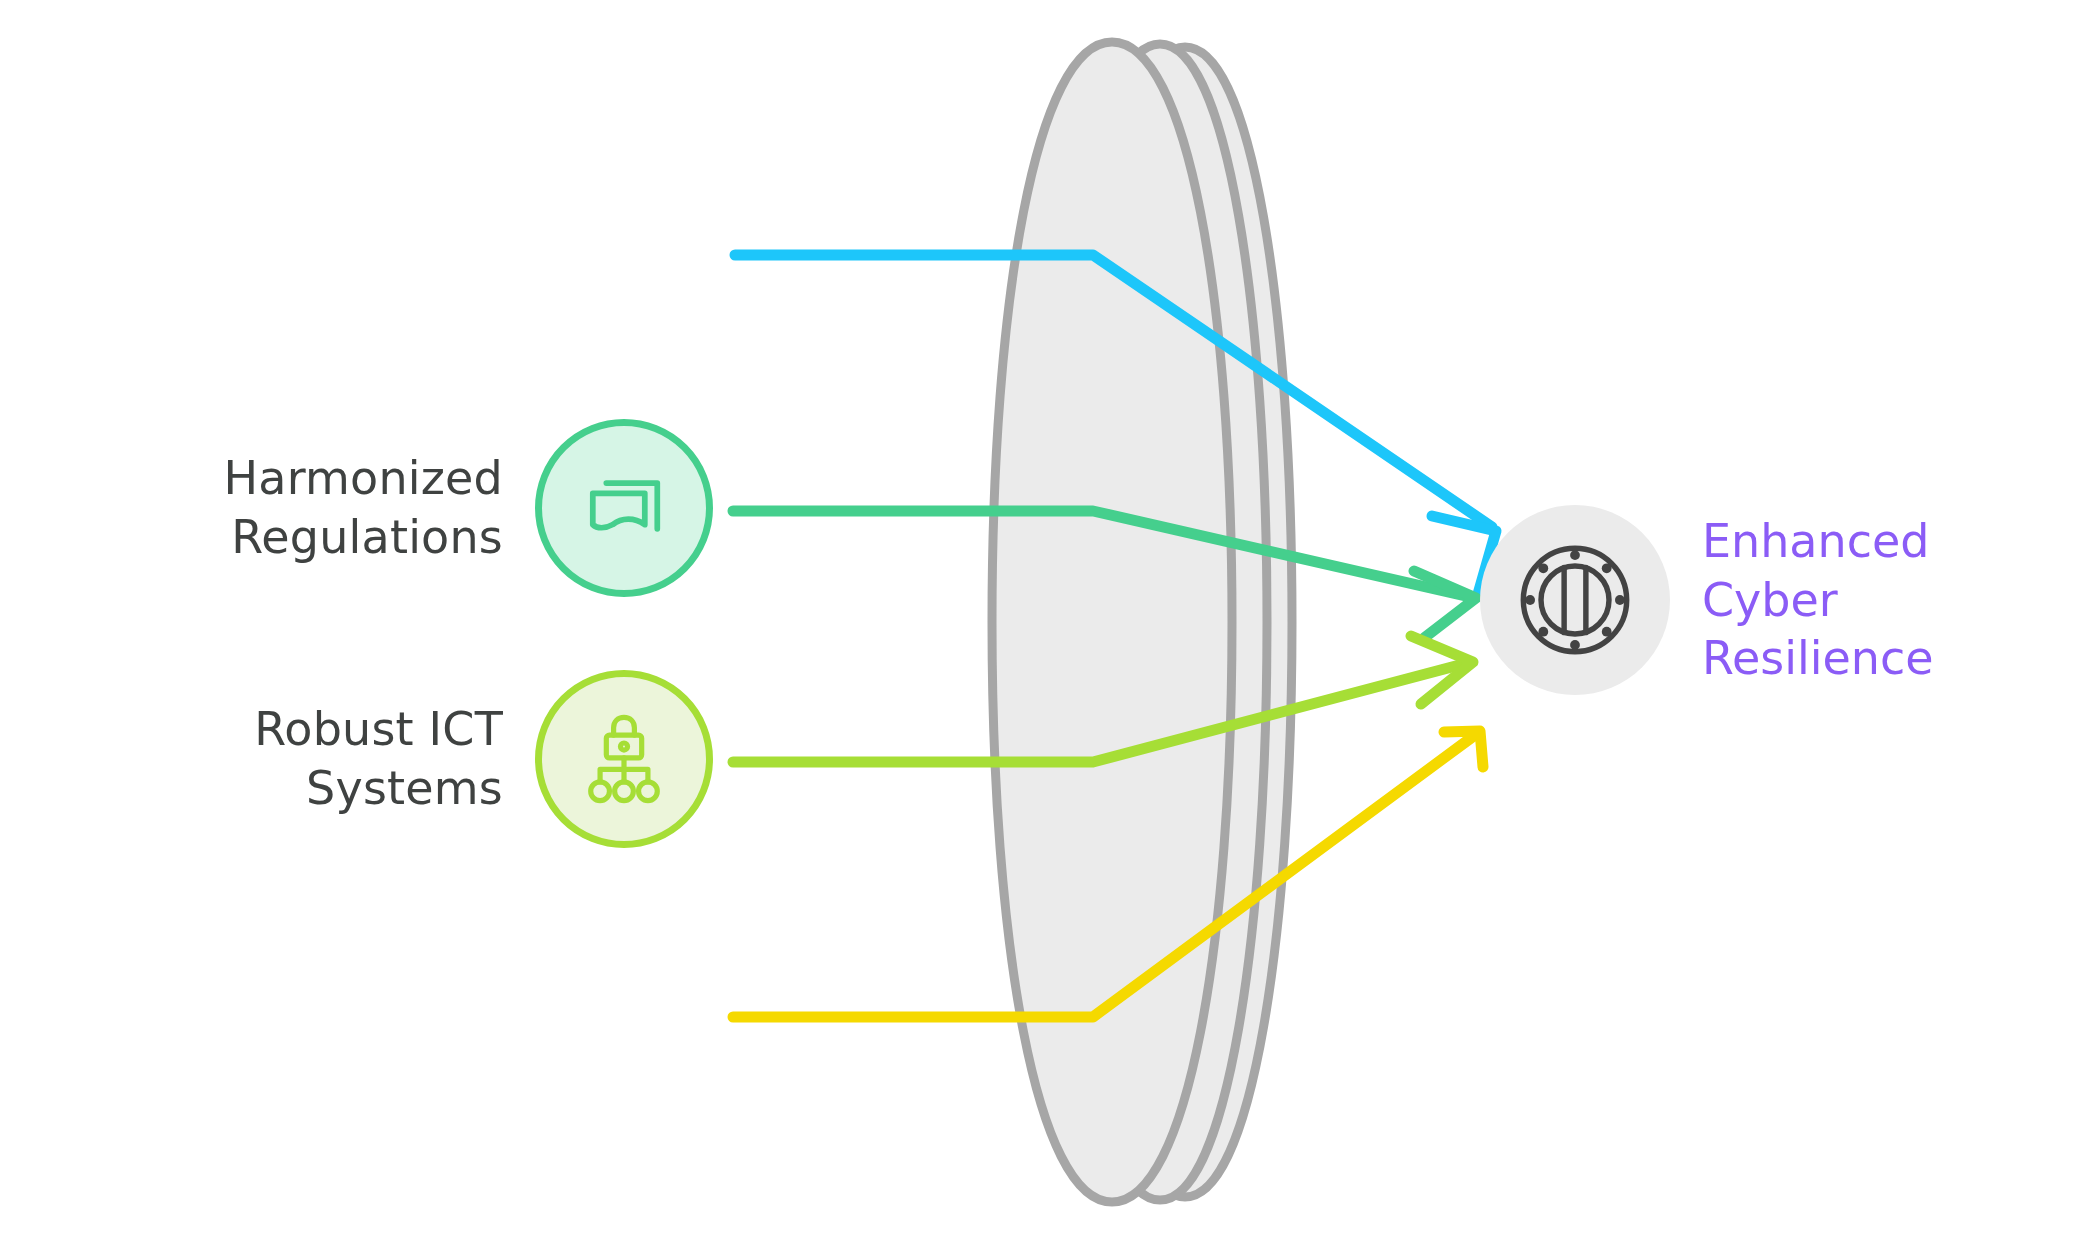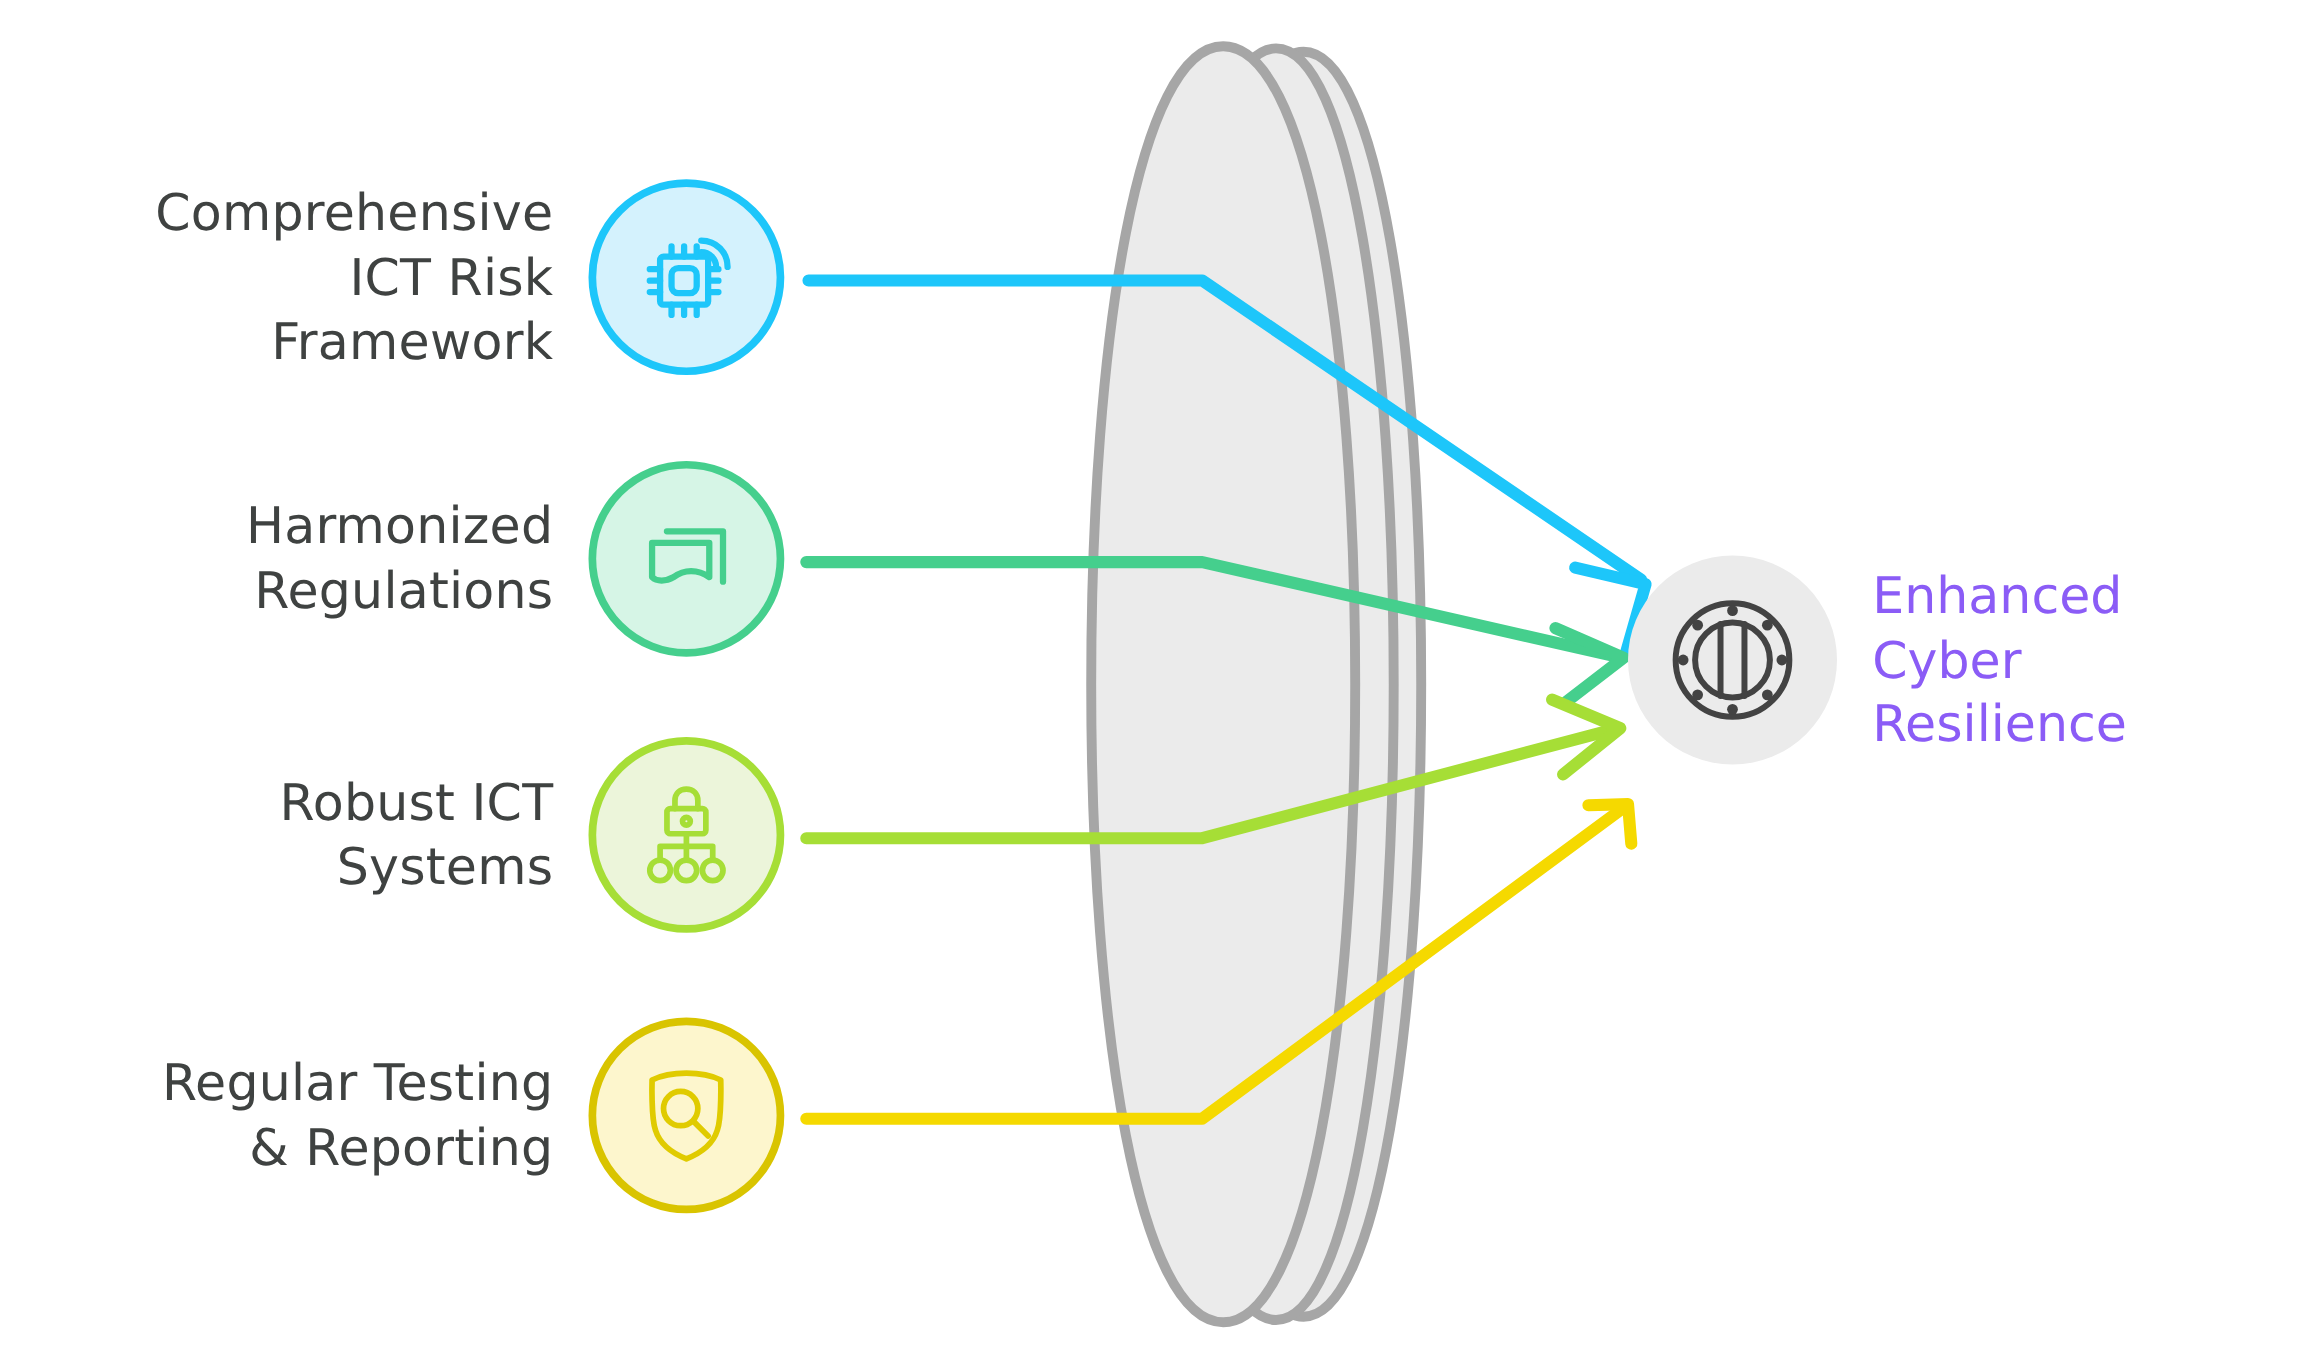--- a/index.html
+++ b/index.html
@@ -142,37 +142,20 @@
       <path d="M733 762 L1093 762 L1467 663" fill="none" stroke="#a6de36" stroke-width="11" stroke-linecap="round" stroke-linejoin="round"></path>
       <path d="M1411 636 L1473 662 L1421 704" fill="none" stroke="#a6de36" stroke-width="11" stroke-linecap="round" stroke-linejoin="round"></path>
     </g>
 
     <g>
       <path d="M733 1017 L1093 1017 L1475 735" fill="none" stroke="#f5d900" stroke-width="11" stroke-linecap="round" stroke-linejoin="round"></path>
       <path d="M1444 732 L1480 731 L1483 767" fill="none" stroke="#f5d900" stroke-width="11" stroke-linecap="round" stroke-linejoin="round"></path>
     </g>
   </svg>
 
-  <div class="source-row" style="left:65px; top:163px;">
-    <div class="source-label">Comprehensive
-ICT Risk
-Framework</div>
-    <div class="icon-badge" style="border-color:#1dc6fa; background:#d4f2fd;">
-      <svg width="104" height="104" viewBox="0 0 100 100" fill="none" stroke="#1dc6fa" stroke-width="5.5" stroke-linecap="round" stroke-linejoin="round">
-        <rect x="27" y="32" width="42" height="42" rx="3"></rect>
-        <rect x="37" y="42" width="22" height="22" rx="6"></rect>
-        <path d="M37 32 V23 M48 32 V23 M59 32 V23"></path>
-        <path d="M37 74 V83 M48 74 V83 M59 74 V83"></path>
-        <path d="M27 43 H18 M27 53 H18 M27 63 H18"></path>
-        <path d="M69 43 H78 M69 53 H78 M69 63 H78"></path>
-        <path d="M63 28 C70 28 76 34 76 41"></path>
-        <path d="M63 18 C76 18 86 28 86 41"></path>
-      </svg>
-    </div>
-  </div>
 
   <div class="source-row" style="left:65px; top:670px;">
     <div class="source-label">Robust ICT
 Systems</div>
     <div class="icon-badge" style="border-color:#a6de36; background:#ecf5da;">
       <svg width="104" height="104" viewBox="0 0 100 100" fill="none" stroke="#a6de36" stroke-width="5" stroke-linecap="round" stroke-linejoin="round">
         <rect x="33" y="27" width="34" height="22" rx="3"></rect>
         <path d="M40 27 V20 C40 14 44 10 50 10 C56 10 60 14 60 20 V27"></path>
         <circle cx="50" cy="38" r="3.4"></circle>
         <path d="M50 49 V60"></path>
@@ -189,33 +172,20 @@
     <div class="source-label">Harmonized
 Regulations</div>
     <div class="icon-badge" style="border-color:#45cf8d; background:#d6f5e6;">
       <svg width="104" height="104" viewBox="0 0 100 100" fill="none" stroke="#45cf8d" stroke-width="5.5" stroke-linecap="round" stroke-linejoin="round">
         <path d="M33 26 H82 V70"></path>
         <path d="M20 36 H70 V66 C60 59 48 59 39 66 C32 70 24 70 20 66 Z"></path>
       </svg>
     </div>
   </div>
 
-  <div class="source-row" style="left:65px; top:925px;">
-    <div class="source-label">Regular Testing
-&amp; Reporting</div>
-    <div class="icon-badge" style="border-color:#d9c400; background:#fdf6cd;">
-      <svg width="104" height="104" viewBox="0 0 100 100" fill="none" stroke="#e0cb00" stroke-width="5" stroke-linecap="round" stroke-linejoin="round">
-        <path d="M50 13 C63 13 74 16 80 19 C80 19 81 52 77 63
-                 C73 76 60 84 50 88 C40 84 27 76 23 63
-                 C19 52 20 19 20 19 C26 16 37 13 50 13 Z"></path>
-        <circle cx="45" cy="44" r="15"></circle>
-        <path d="M56 55 L69 68"></path>
-      </svg>
-    </div>
-  </div>
 
   <div id="target-group">
     <div id="target-badge">
       <svg width="136" height="136" viewBox="0 0 100 100" fill="none" stroke="#434343" stroke-width="4" stroke-linecap="round" stroke-linejoin="round">
         <circle cx="50" cy="50" r="38"></circle>
         <circle cx="50" cy="50" r="25"></circle>
         <path d="M42 26 V74 M58 26 V74"></path>
         <circle cx="50" cy="17" r="3.6" fill="#434343" stroke="none"></circle>
         <circle cx="50" cy="83" r="3.6" fill="#434343" stroke="none"></circle>
         <circle cx="17" cy="50" r="3.6" fill="#434343" stroke="none"></circle>

